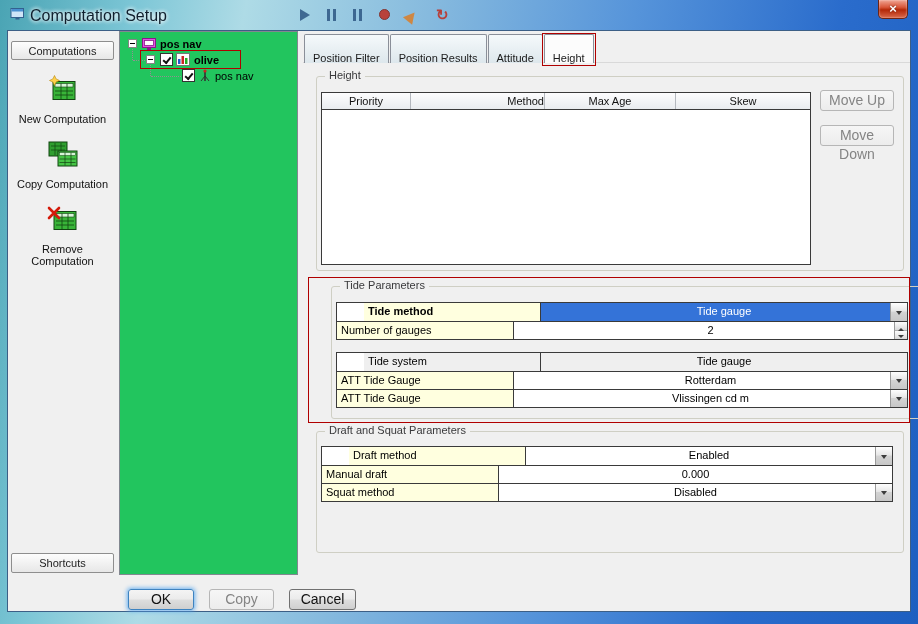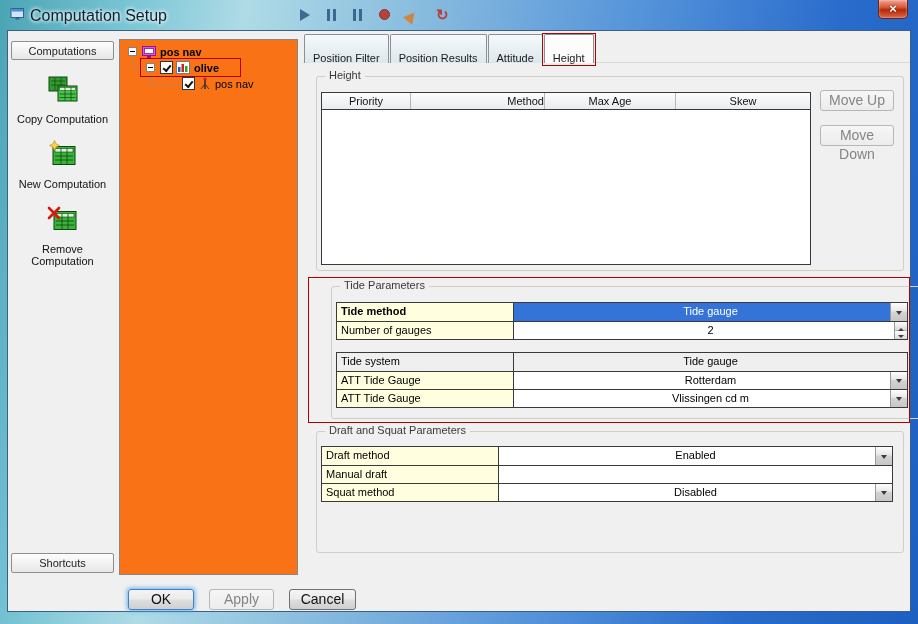--- a/index.html
+++ b/index.html
@@ -29,21 +29,21 @@
 
   
   .left-panel { position:absolute; left:3px; top:10px; width:103px; bottom:38px; }
   .panel-btn { width:100%; height:19px; font-size:11px; text-align:center; line-height:18px; color:#222;
     background:linear-gradient(#fdfdfd,#e7e7e7); border:1px solid #8e8e8e; border-radius:2px; cursor:default; }
   .panel-btn.bottom { position:absolute; bottom:0; height:20px; }
   .action { margin-top:13px; text-align:center; cursor:default; }
   .act-label { display:block; font-size:11px; color:#111; line-height:12px; margin-top:2px; padding:0 2px; }
 
   
-  .tree-panel { position:absolute; left:111px; top:8px; width:179px; bottom:36px; background:#f97316; border:1px solid #828790; }
+  .tree-panel { position:absolute; left:111px; top:0; width:179px; bottom:36px; background:#22c55e; border:1px solid #828790; }
   .trow { position:absolute; left:0; width:100%; height:16px; font-size:11px; }
   .tlabel { position:absolute; top:2px; color:#000; white-space:nowrap; }
   .bold { font-weight:bold; }
   .expander { position:absolute; top:3px; width:9px; height:9px; background:#fff; border:1px solid #848484; }
   .expander::after { content:""; position:absolute; left:1px; right:1px; top:3px; border-top:1px solid #000; }
   .tcheck { position:absolute; top:1px; width:13px; height:13px; background:#fff; border:1px solid #333; }
   .tcheck::after { content:""; position:absolute; left:2px; top:3px; width:6px; height:3px;
     border-left:2px solid #111; border-bottom:2px solid #111; transform:rotate(-50deg); }
   .ticon { position:absolute; top:1px; }
   .dotline { position:absolute; }
@@ -74,21 +74,21 @@
   .btn { font-size:14px; color:#111; text-align:center; cursor:default; border-radius:3px;
     background:linear-gradient(#f4f4f4,#ebebeb 48%,#dedede 52%,#cfcfcf); border:1px solid #707070; }
   .btn.disabled { color:#848484; background:linear-gradient(#f6f6f6,#ececec); border-color:#b6b6b6; }
   .mv { position:absolute; left:503px; width:74px; height:21px; line-height:19px; }
   .moveup { top:13px; } .movedown { top:48px; }
 
   
   .prop-table { position:absolute; left:4px; width:572px; background:#fff; border:1px solid #3a3a3a; }
   .t-main { top:15px; } .t-gauges { top:65px; } .t-draft { top:14px; }
   .prow { display:flex; height:18px; border-top:1px solid #3a3a3a; font-size:11px; }
-  .prow:first-child { border-top:none; }
+  .prow:first-child { border-top:none;padding-left:27px; }
   .pcell-label { width:177px; line-height:17px; padding-left:4px; background:#ffffdf; border-right:1px solid #3a3a3a; color:#000; }
   .pcell-value { flex:1; position:relative; line-height:17px; text-align:center; background:#fff; color:#000; }
   .phead .pcell-label, .phead .pcell-value { background:#efefef; }
   .sel { background:#3473d8 !important; color:#fff; }
   .combo-btn { position:absolute; top:0; right:0; bottom:0; width:17px;
     background:linear-gradient(#fefefe,#e6e6e6 45%,#d3d3d3 50%,#c7c7c7); border-left:1px solid #9a9a9a;
     display:flex; align-items:center; justify-content:center; }
   .combo-btn::after { content:""; width:0; height:0; border:3px solid transparent; border-top:4px solid #3c3c3c; margin-top:4px; }
   .spinner { position:absolute; top:0; right:0; bottom:0; width:13px; display:flex; flex-direction:column; border-left:1px solid #9a9a9a; }
   .spin { flex:1; position:relative; background:linear-gradient(#fdfdfd,#d9d9d9); }
@@ -134,40 +134,40 @@
   </div>
 
   <div class="client">
 
     <div class="left-panel">
       <div class="panel-btn top">Computations</div>
 
       <div class="action">
         <span>
           <svg width="34" height="34">
+            <rect x="7" y="8.5" width="22" height="18" fill="#38b438" stroke="#114411"></rect>
+            <rect x="9" y="10.5" width="18" height="3.5" fill="#d8f4d8" stroke="#114411" stroke-width="0.6"></rect>
+            <path d="M9 18 h18 M9 22 h18 M15 10.5 v16 M21 10.5 v16" stroke="#114411" stroke-width="0.8" fill="none"></path>
+            <path d="M8.5 2.5 l1.6 3.4 3.4 1.6 -3.4 1.6 -1.6 3.4 -1.6 -3.4 -3.4 -1.6 3.4 -1.6 z" fill="#ffd24a" stroke="#b8860b" stroke-width="0.6"></path>
+          </svg>
+        </span>
+        <span class="act-label">New Computation</span>
+      </div>
+
+      <div class="action">
+        <span>
+          <svg width="34" height="34">
             <rect x="3" y="4" width="18" height="14" fill="#2f9e2f" stroke="#114411"></rect>
             <path d="M5 8 h14 M5 12 h14 M9 5 v12 M15 5 v12" stroke="#114411" stroke-width="0.7" fill="none"></path>
             <rect x="12" y="13" width="19" height="15" fill="#45c445" stroke="#114411"></rect>
             <rect x="13.5" y="14.5" width="16" height="3" fill="#d8f4d8" stroke="#114411" stroke-width="0.5"></rect>
             <path d="M13.5 21 h16 M13.5 24.5 h16 M19 14.5 v13 M25 14.5 v13" stroke="#114411" stroke-width="0.7" fill="none"></path>
           </svg>
         </span>
         <span class="act-label">Copy Computation</span>
-      </div>
-
-      <div class="action">
-        <span>
-          <svg width="34" height="34">
-            <rect x="7" y="8.5" width="22" height="18" fill="#38b438" stroke="#114411"></rect>
-            <rect x="9" y="10.5" width="18" height="3.5" fill="#d8f4d8" stroke="#114411" stroke-width="0.6"></rect>
-            <path d="M9 18 h18 M9 22 h18 M15 10.5 v16 M21 10.5 v16" stroke="#114411" stroke-width="0.8" fill="none"></path>
-            <path d="M8.5 2.5 l1.6 3.4 3.4 1.6 -3.4 1.6 -1.6 3.4 -1.6 -3.4 -3.4 -1.6 3.4 -1.6 z" fill="#ffd24a" stroke="#b8860b" stroke-width="0.6"></path>
-          </svg>
-        </span>
-        <span class="act-label">New Computation</span>
       </div>
 
       <div class="action">
         <span>
           <svg width="34" height="34">
             <rect x="8" y="8.5" width="22" height="18" fill="#38b438" stroke="#114411"></rect>
             <rect x="10" y="10.5" width="18" height="3.5" fill="#d8f4d8" stroke="#114411" stroke-width="0.6"></rect>
             <path d="M10 18 h18 M10 22 h18 M16 10.5 v16 M22 10.5 v16" stroke="#114411" stroke-width="0.8" fill="none"></path>
             <path d="M3 5 L13 15 M13 5 L3 15" stroke="#d41a0a" stroke-width="2.6" stroke-linecap="round"></path>
           </svg>
@@ -302,32 +302,35 @@
         <div class="prop-table t-draft">
           <div class="prow">
             <div class="pcell-label">Draft method</div>
             <div class="pcell-value">
               <span>Enabled</span>
               <span class="combo-btn"></span>
             </div>
           </div>
           <div class="prow">
             <div class="pcell-label">Manual draft</div>
+            <div class="pcell-value">
+              <span>0.000</span>
+            </div>
           </div>
           <div class="prow">
             <div class="pcell-label">Squat method</div>
             <div class="pcell-value">
               <span>Disabled</span>
               <span class="combo-btn"></span>
             </div>
           </div>
         </div>
       </div>
 
       <div class="anno anno-tide"></div>
     </div>
 
     <div class="btn footer-btn ok">OK</div>
-    <div class="btn disabled footer-btn apply">Apply</div>
+    <div class="btn disabled footer-btn apply">Copy</div>
     <div class="btn footer-btn cancel">Cancel</div>
 
   </div>
 </div>
 
 </body></html>

